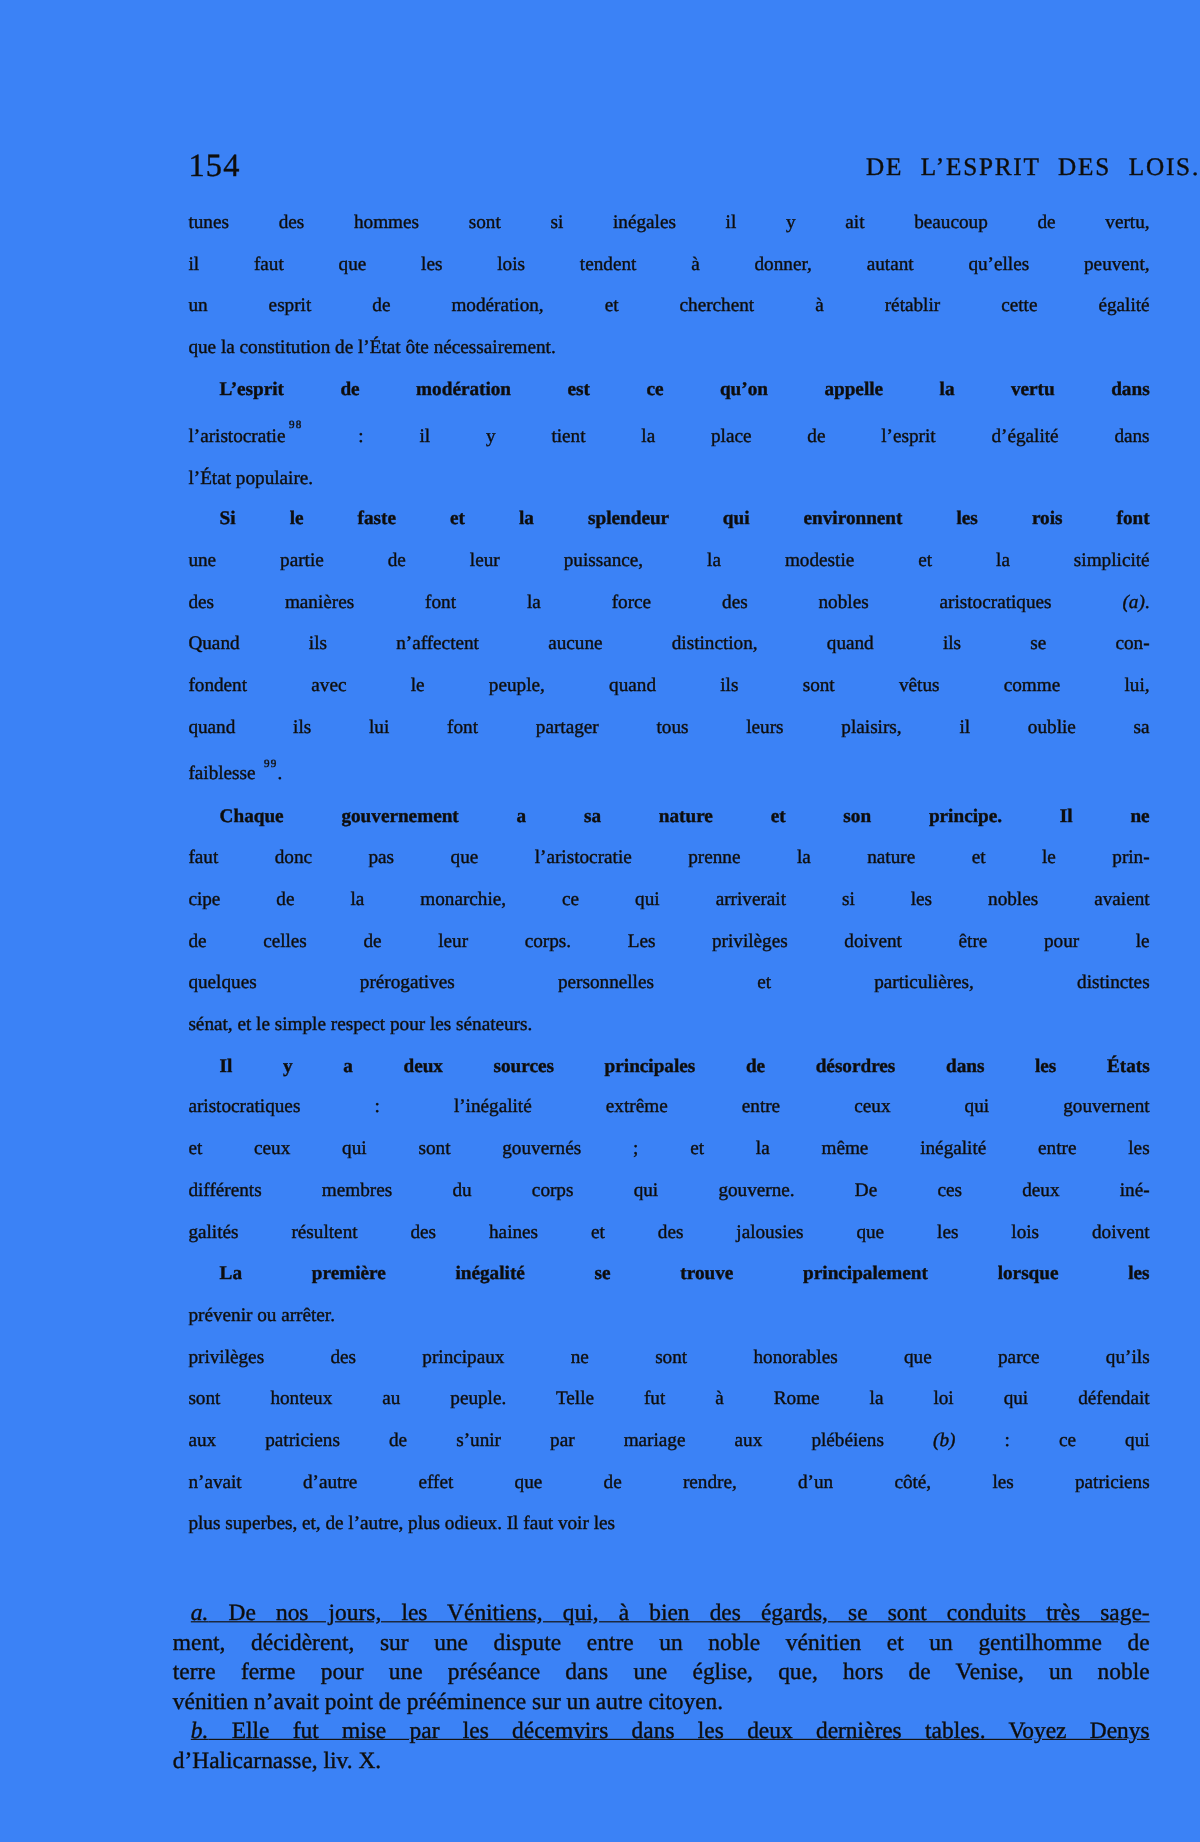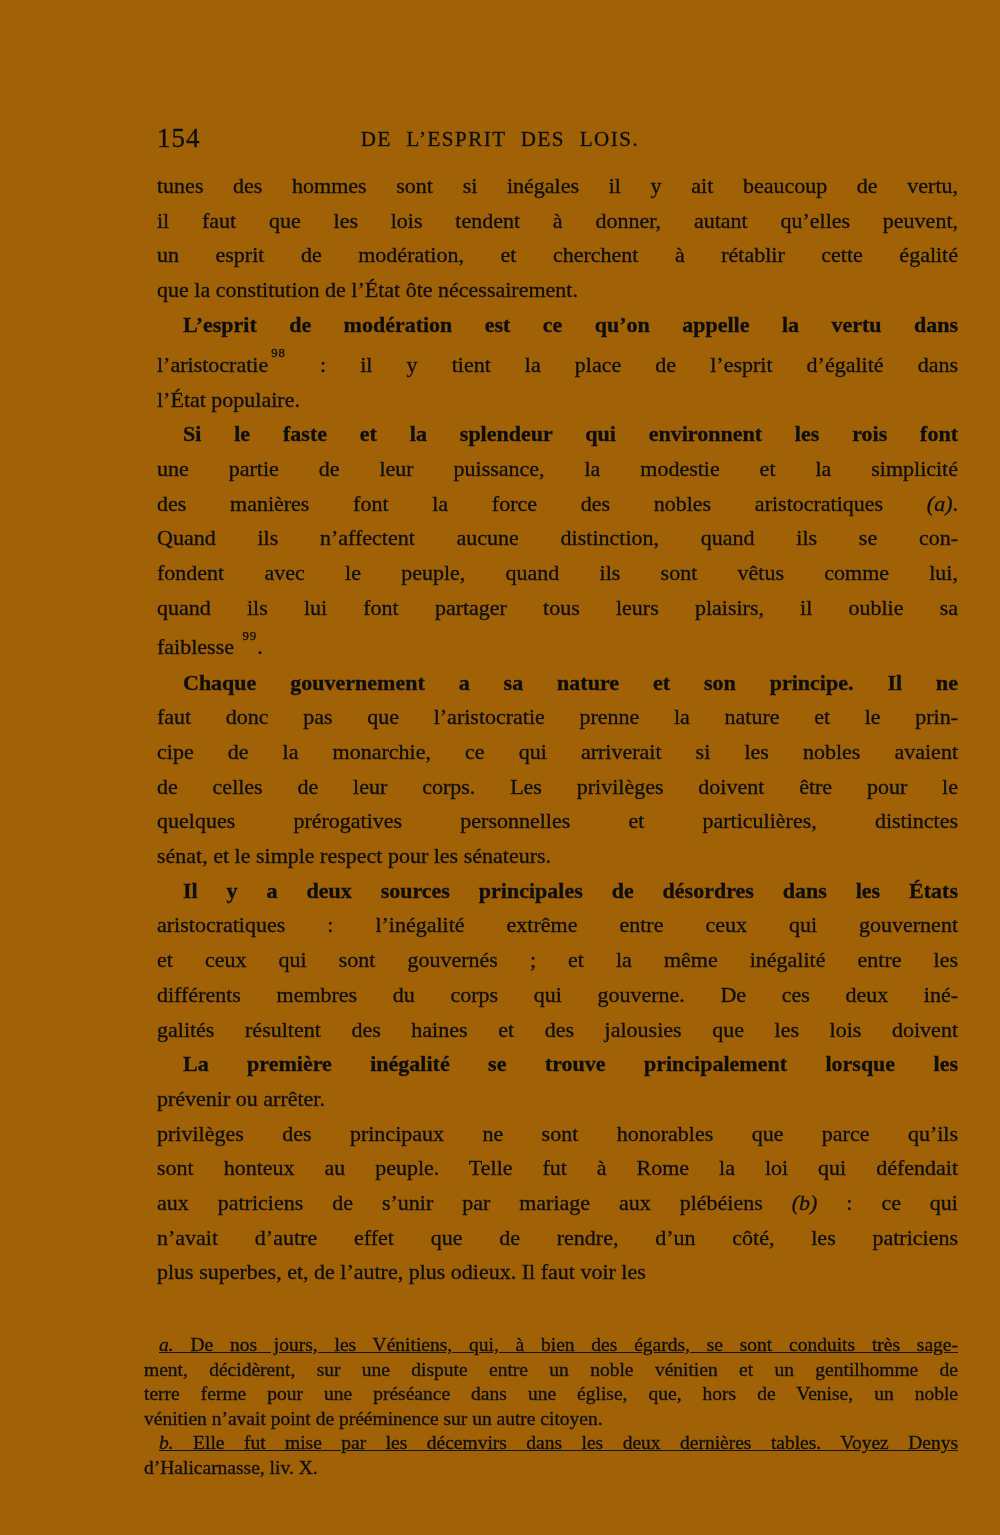--- a/index.html
+++ b/index.html
@@ -5,44 +5,44 @@
   html, body {
     margin: 0; padding: 0;
     width: 1000px; height: 1535px;
     overflow: hidden;
     background: #ffffff;
   }
   .page {
     position: absolute;
     left: 0; top: 0;
     width: 1000px; height: 1535px;
-    background: #a16207;
+    background: #3b82f6;
     font-family: "Liberation Serif", "DejaVu Serif", serif;
     color: #0d0d0d;
     -webkit-text-stroke: 0.35px #141414;
   }
   .page-number {
     position: absolute;
     left: 157px; top: 123px;
     font-size: 27px;
     letter-spacing: 1px;
   }
   .running-title {
     position: absolute;
     left: 0; right: 0; top: 127px;
-    text-align: center;
+    text-align: right;
     font-size: 21px;
     letter-spacing: 1.5px;
     word-spacing: 8px;
   }
   .body-text {
     position: absolute;
     left: 157px; top: 169px;
     width: 801px;
-    font-size: 22px;
+    font-size: 16px;
     line-height: 34.7px;
   }
   .bline {
     text-align: justify;
     text-align-last: justify;
     white-space: normal;
   }
   .bline.indent { text-indent: 26px; font-weight: bold; }
   .bline.last { text-align-last: left; }
   .footnote-block {

